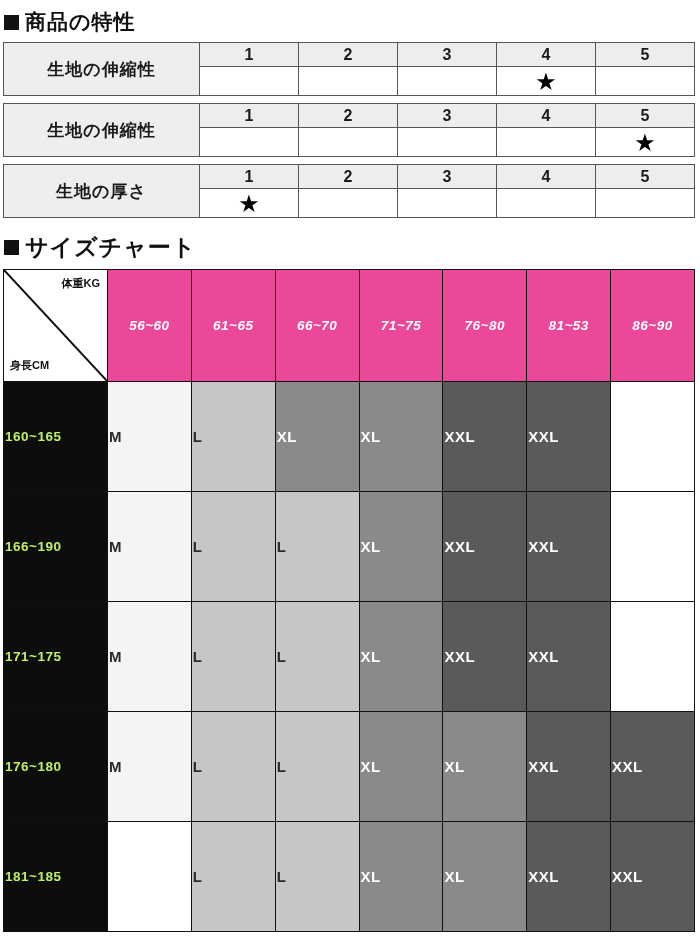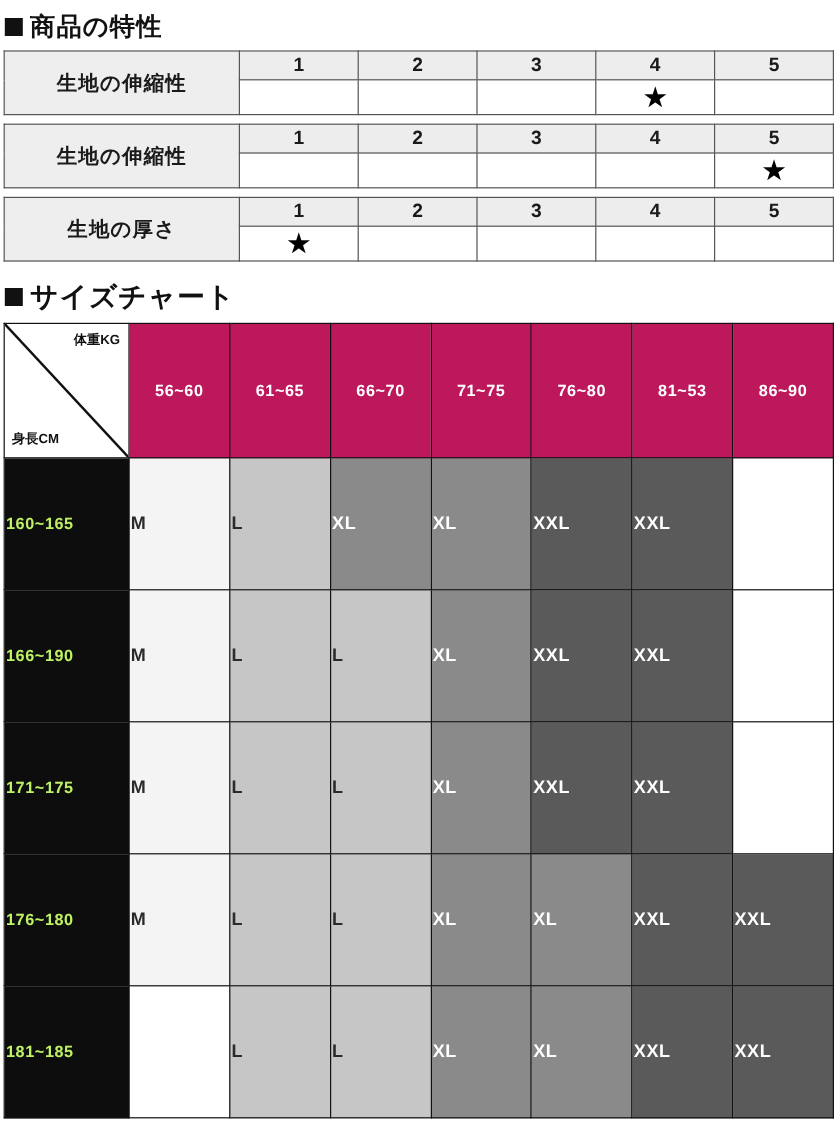--- a/index.html
+++ b/index.html
@@ -115,25 +115,26 @@
   }
   .corner .h-lbl {
     position: absolute;
     bottom: 8px;
     left: 6px;
     font-size: 11px;
     font-weight: bold;
     color: #111;
   }
   .size-table th.wcol {
-    background: #be185d;
+    background: #ec4899;
     color: #ffffff;
     font-size: 13.5px;
     letter-spacing: 0.5px;
     height: 112px;
+    font-style: italic;
   }
   .size-table td.hrow {
     background: #0d0d0d;
     color: #bef264;
     font-size: 13.5px;
     letter-spacing: 0.5px;
     width: 104px;
     height: 110px;
     margin-top: 12px;
   }

